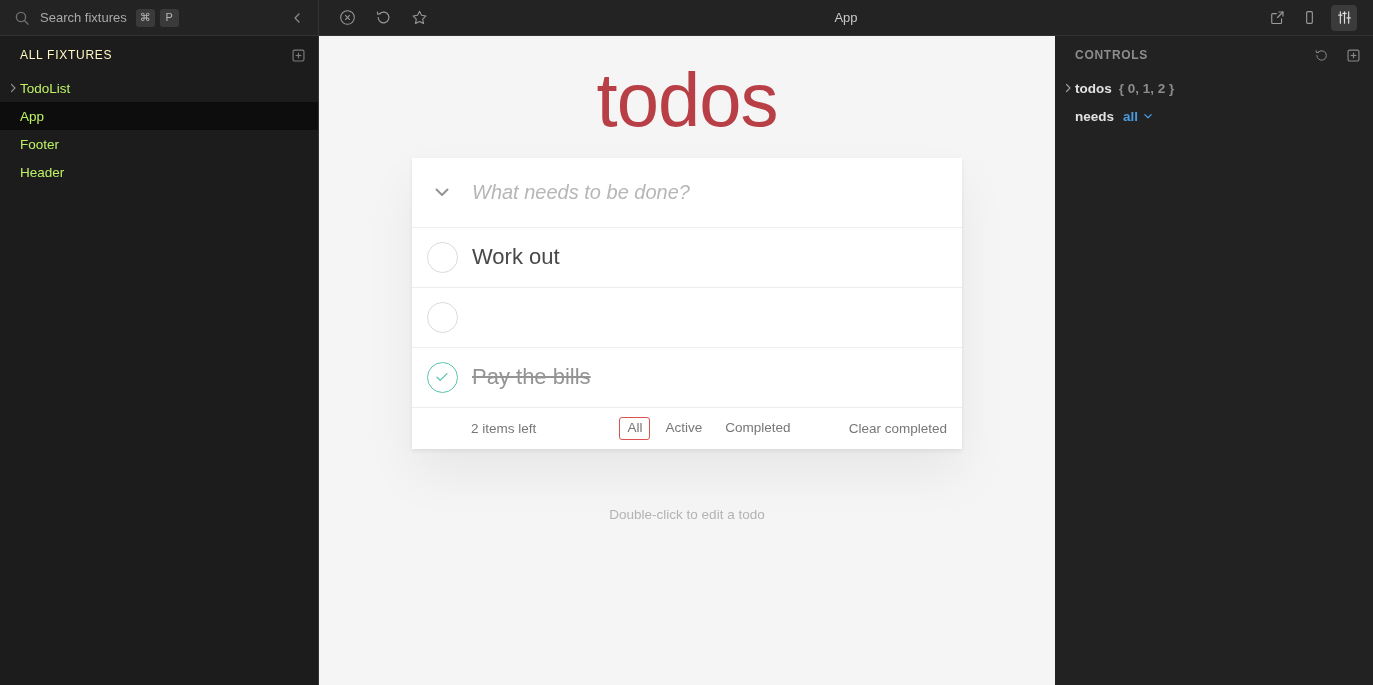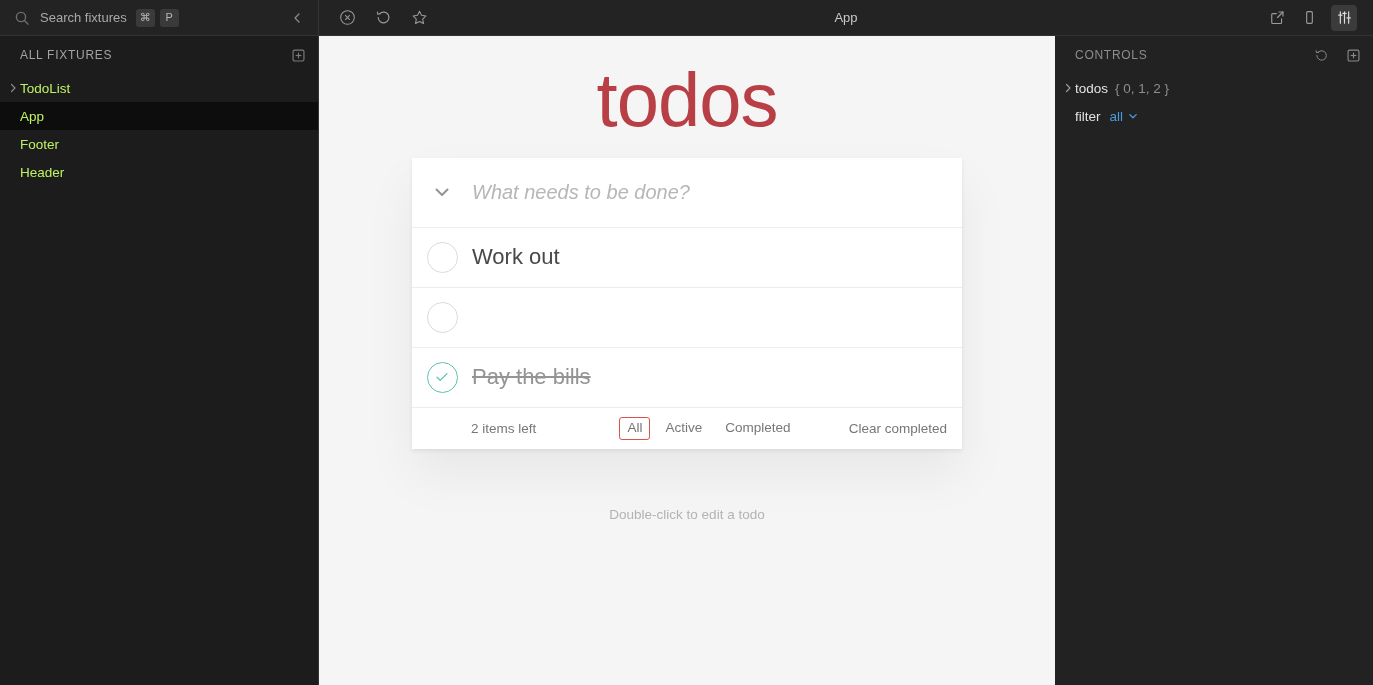--- a/index.html
+++ b/index.html
@@ -81,21 +81,21 @@
     width: 319px; min-width: 319px;
     background: #1c1c1c;
     border-right: 1px solid #333;
     display: flex; flex-direction: column;
   }
   .sb-section {
     height: 38px; display: flex; align-items: center;
     padding: 0 10px 0 20px;
   }
   .sb-section-title {
-    color: #a3a3a3; font-size: 12px; letter-spacing: .06em;
+    color: #fef9c3; font-size: 12px; letter-spacing: .06em;
   }
   .sb-section-action {
     margin-left: auto; color: #7d7d7d;
     width: 20px; height: 20px;
     display: flex; align-items: center; justify-content: center;
   }
   .sb-section-action svg { display: block; }
   .sb-item {
     height: 28px; display: flex; align-items: center;
     padding-left: 20px; color: #bef264; font-size: 13.5px;
@@ -207,21 +207,21 @@
   }
   .hint {
     margin-top: 58px; text-align: center;
     color: #b3b3b3; font-size: 13.5px;
   }
 
   
   .controls {
     width: 318px; min-width: 318px;
     background: #222;
-    display: flex; flex-direction: column;
+    display: flex; flex-direction: column; font-weight: bold;
   }
   .ctrl-header {
     height: 38px; display: flex; align-items: center;
     padding: 0 10px 0 20px;
   }
   .ctrl-title { color: #8d8d8d; font-size: 12px; letter-spacing: .06em; }
   .ctrl-actions { margin-left: auto; display: flex; align-items: center; gap: 12px; }
   .ctrl-action {
     color: #8a8a8a; width: 20px; height: 20px;
     display: flex; align-items: center; justify-content: center;
@@ -435,21 +435,21 @@
         <span class="row-chev">
           <svg width="12" height="12" viewBox="0 0 12 12" fill="none" stroke="currentColor" stroke-width="1.2" stroke-linecap="round" stroke-linejoin="round">
             <polyline points="4.5,2.5 8,6 4.5,9.5"></polyline>
           </svg>
         </span>
         <span class="ctrl-key">todos</span>
         <span class="ctrl-val-dim">{ 0, 1, 2 }</span>
       </div>
 
       <div class="ctrl-row">
-        <span class="ctrl-key">filter</span>
+        <span class="ctrl-key">needs</span>
         <span class="ctrl-val-link">all</span>
         <span class="ctrl-caret">
           <svg width="12" height="12" viewBox="0 0 12 12" fill="none" stroke="currentColor" stroke-width="1.3" stroke-linecap="round" stroke-linejoin="round">
             <polyline points="2.8,4.6 6,7.8 9.2,4.6"></polyline>
           </svg>
         </span>
       </div>
     </div>
 
   </div>

